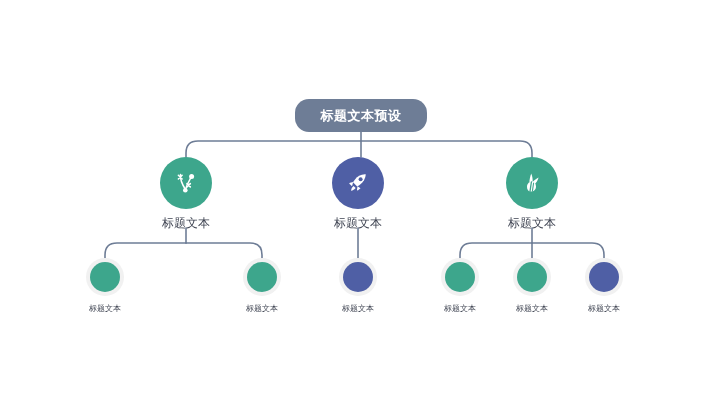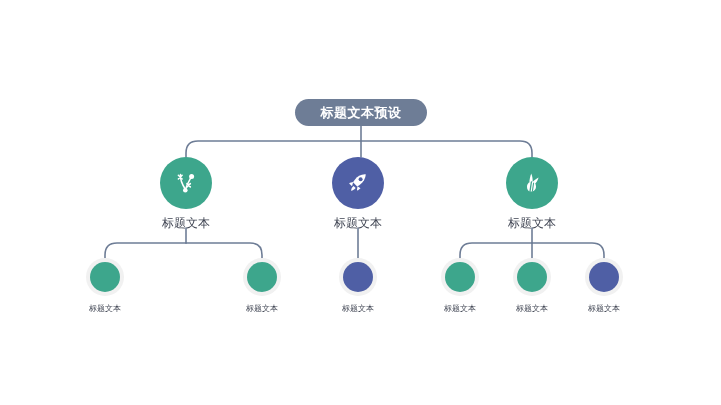--- a/index.html
+++ b/index.html
@@ -29,21 +29,21 @@
     height: 405px;
     pointer-events: none;
   }
 
   
   .root-node {
     position: absolute;
     left: 295px;
     top: 99px;
     width: 132px;
-    height: 27px;
+    height: 33px;
     border-radius: 14px;
     background: #6e7d96;
     display: flex;
     align-items: center;
     justify-content: center;
   }
   .root-label {
     color: #ffffff;
     font-size: 13px;
     font-weight: bold;

